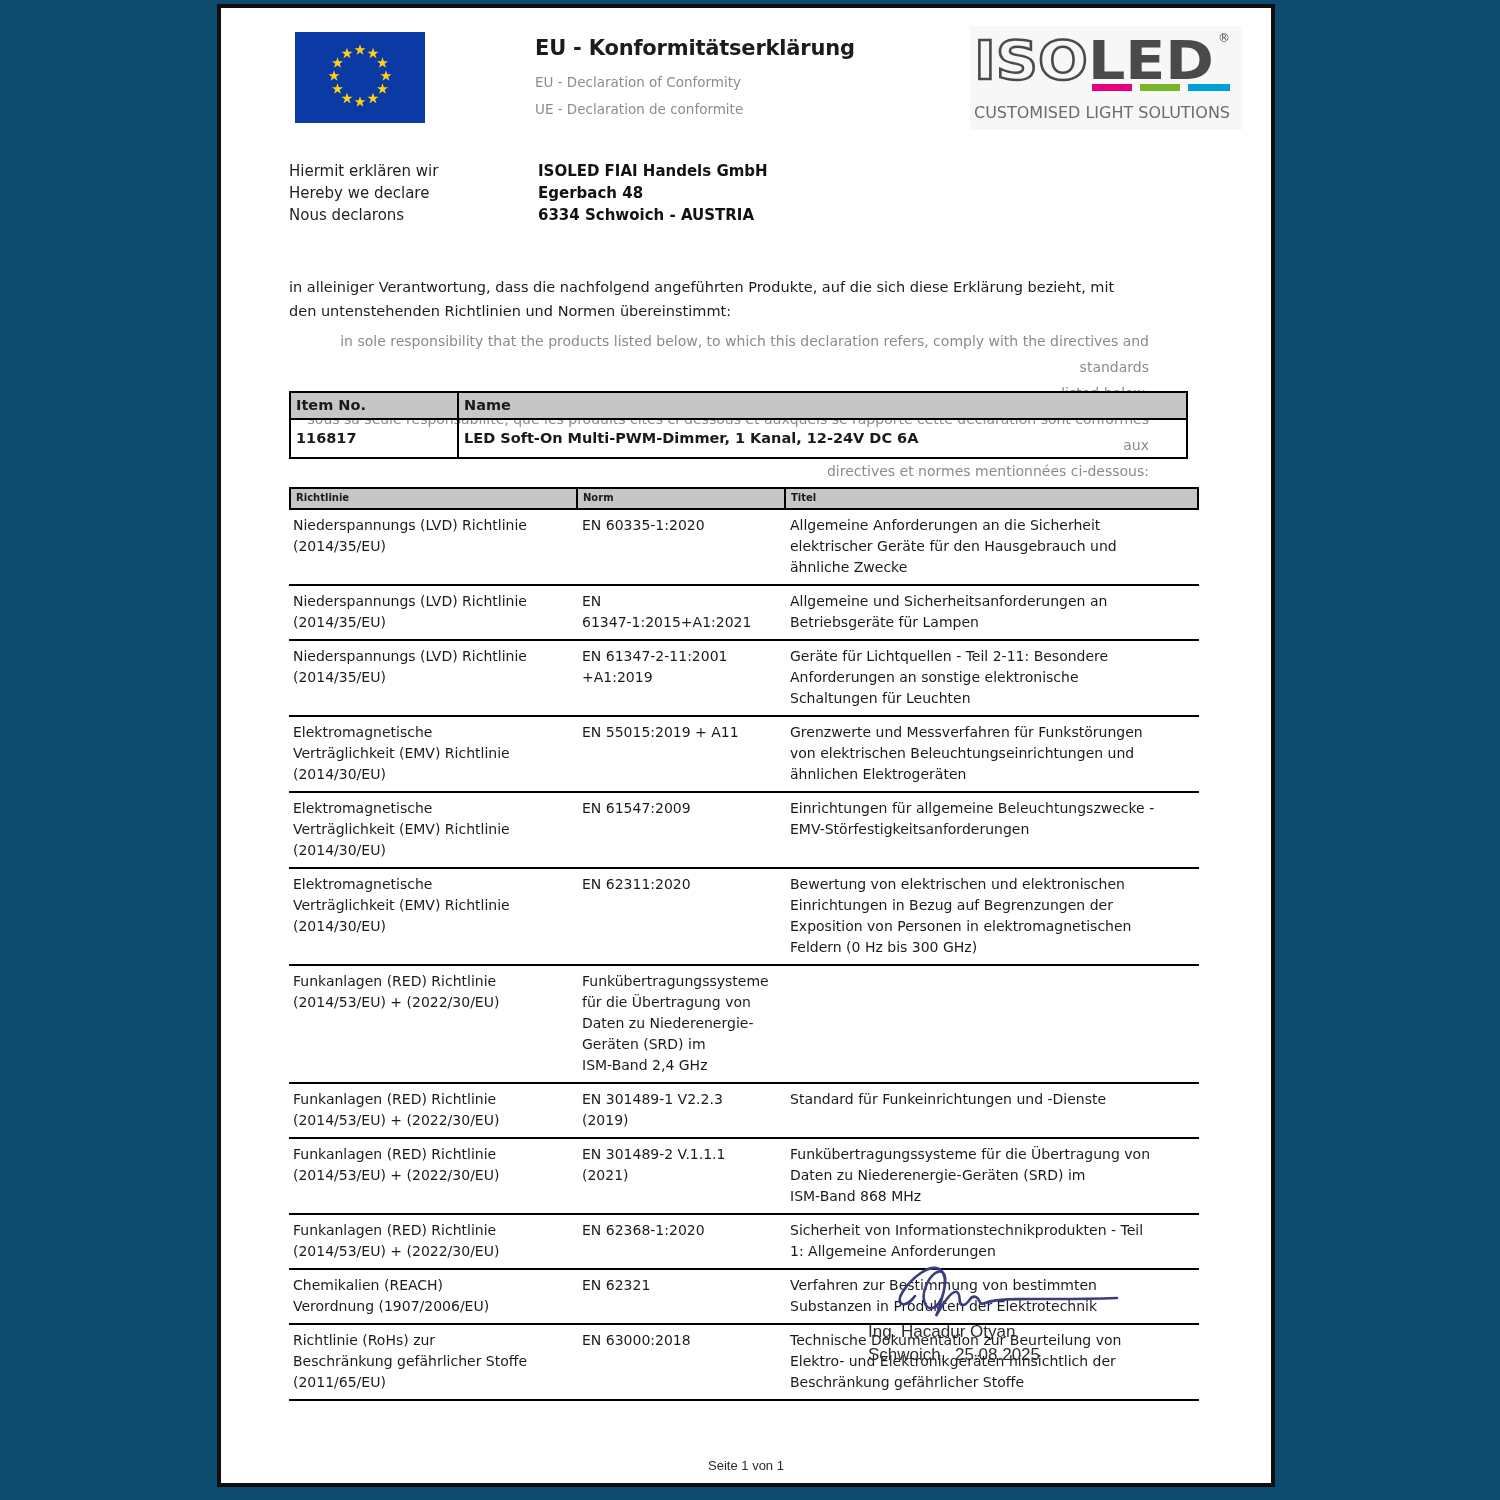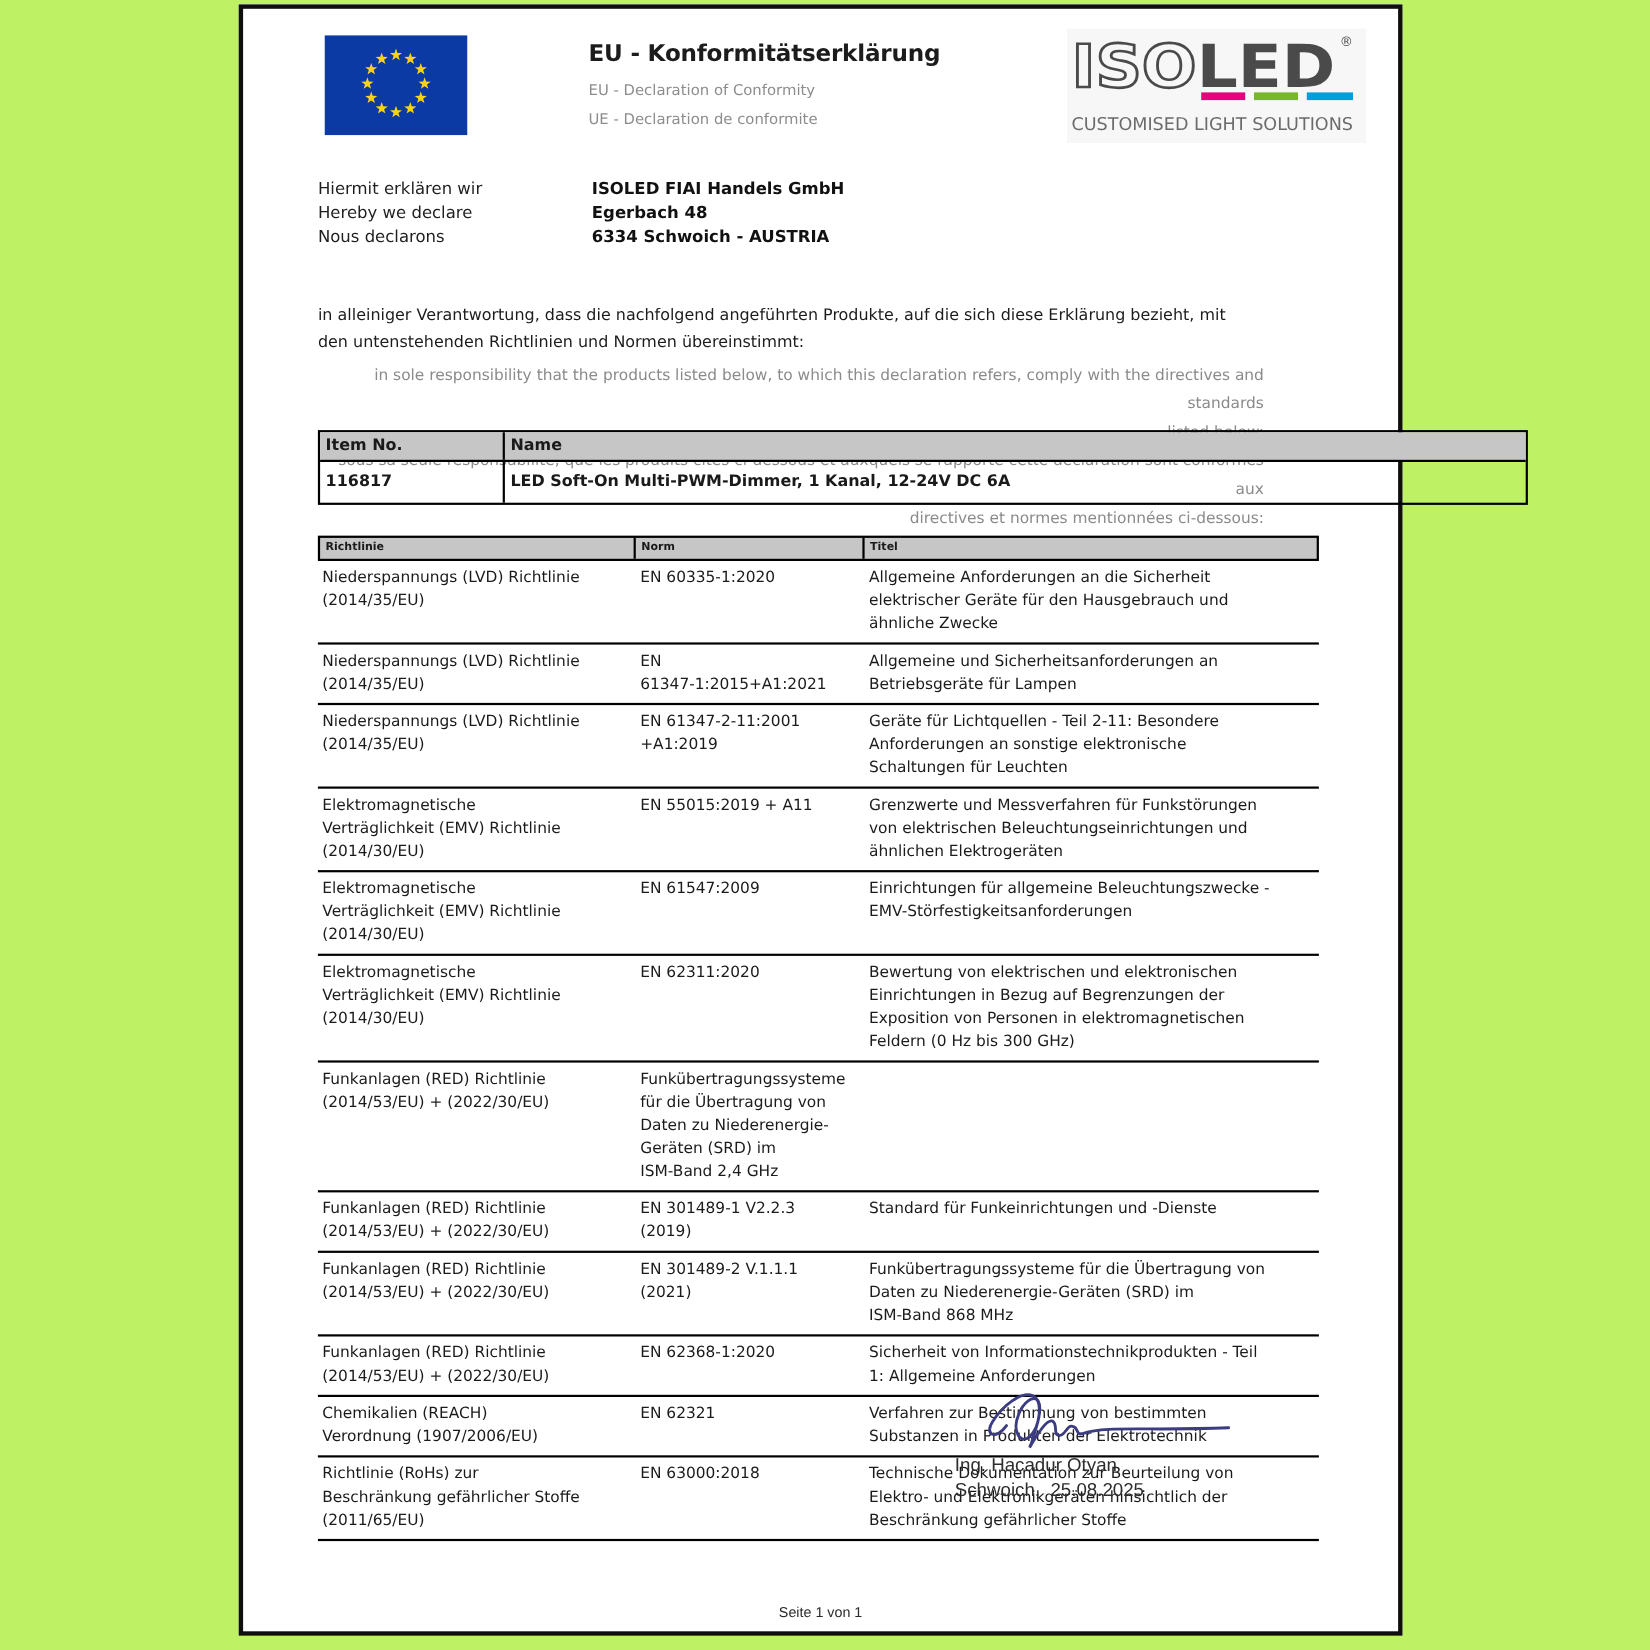--- a/index.html
+++ b/index.html
@@ -1,16 +1,16 @@
 <!DOCTYPE html>
 <html><head>
 <meta charset="utf-8">
 <style>
   html,body { margin:0; padding:0; background:#ffffff; }
-  .canvas { position:relative; width:1500px; height:1500px; background:#bef264;
+  .canvas { position:relative; width:1500px; height:1500px; background:#0c4a6e;
             font-family:"DejaVu Sans", sans-serif; color:#1a1a1a; overflow:hidden; }
   .page { position:absolute; left:217px; top:4px; width:1058px; height:1483px;
           border:4px solid #0f0f0f; background:#ffffff; box-sizing:border-box; }
 
   
   .flag-svg { position:absolute; left:74px; top:24px; }
   .title-block { position:absolute; left:314px; top:28px; }
   .doc-title { font-size:21px; font-weight:bold; color:#1c1c1c; margin:0 0 14px 0; letter-spacing:-0.2px; }
   .doc-sub { font-size:13.5px; color:#8d8d8d; margin:0 0 11px 0; }
   .logo-box { position:absolute; left:749px; top:18px; width:272px; height:104px; background:#f7f7f7; }
@@ -20,21 +20,21 @@
   .pre { white-space:pre-line; }
   .declare-labels { width:249px; font-size:15px; line-height:22px; color:#1f1f1f; }
   .declare-company { font-size:15px; line-height:22px; font-weight:bold; color:#111; }
 
   
   .statement { position:absolute; left:68px; top:251px; width:860px; }
   .st-de { font-size:14.5px; line-height:24px; color:#1c1c1c; margin:16px 0 5px 0; }
   .st-muted { font-size:14px; line-height:26px; color:#8b8b8b; margin:0;text-align:right; }
 
   
-  .itable { position:absolute; left:68px; top:383px; width:1100px; border:2px solid #000; box-sizing:border-box; }
+  .itable { position:absolute; left:68px; top:383px; width:899px; border:2px solid #000; box-sizing:border-box; }
   .itable .hrow { display:grid; grid-template-columns:168px 1fr; background:#c6c6c6;
                   border-bottom:2px solid #000; }
   .itable .hcell { font-size:14.5px; font-weight:bold; padding:4px 4px 5px 5px; box-sizing:border-box; }
   .itable .rrow { display:grid; grid-template-columns:168px 1fr; }
   .itable .rcell { font-size:14.5px; font-weight:bold; padding:10px 4px 11px 5px; box-sizing:border-box; }
   .itable .c1 { border-right:2px solid #000; }
 
   
   .dtable { position:absolute; left:68px; top:479px; width:910px; }
   .dhead { display:grid; grid-template-columns:287px 208px 1fr; background:#c6c6c6;

